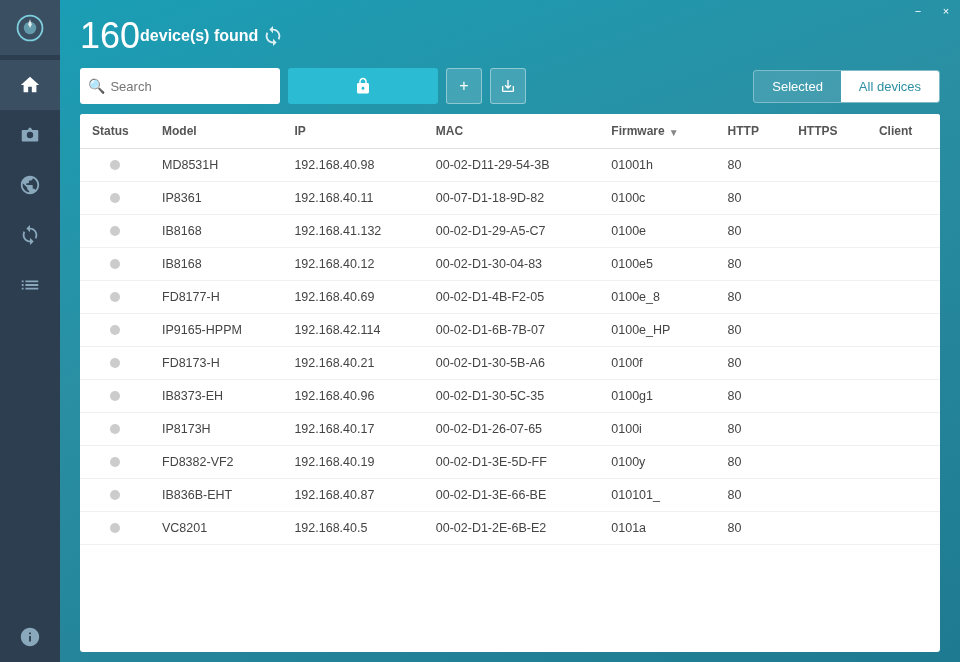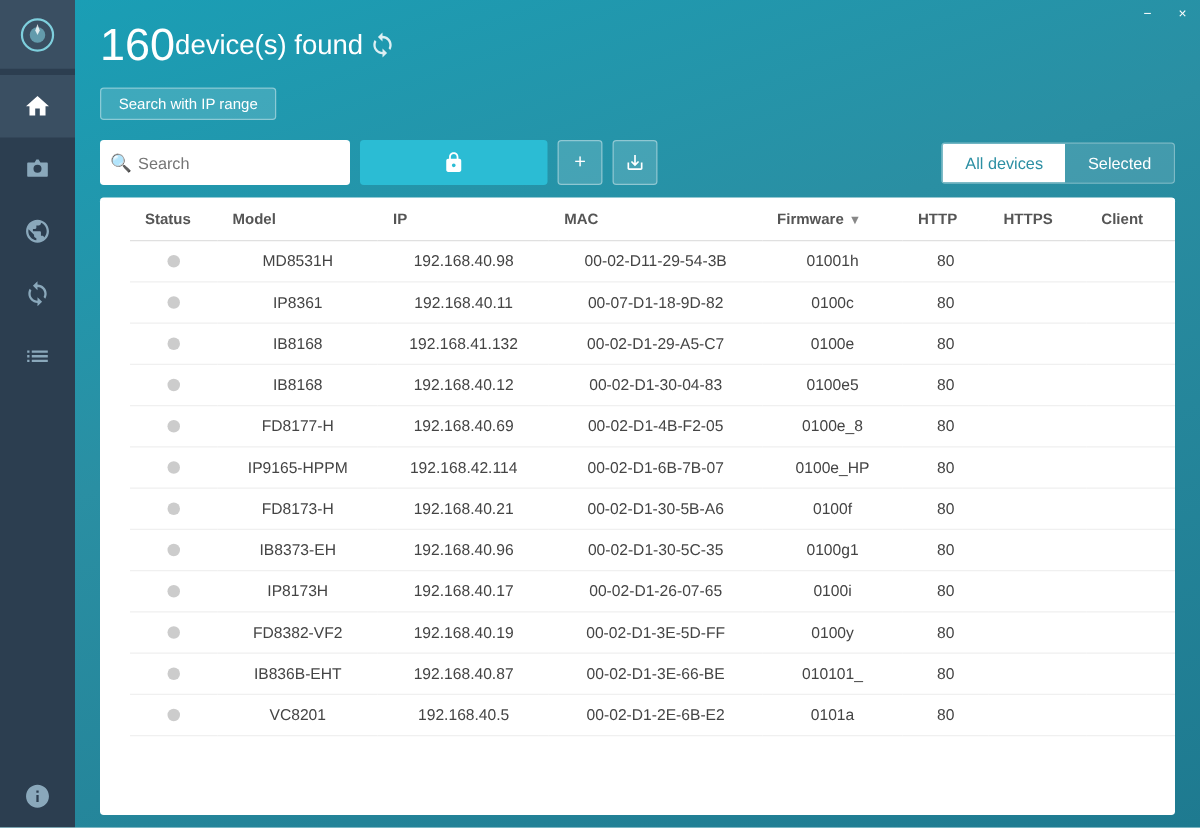--- a/index.html
+++ b/index.html
@@ -82,22 +82,22 @@
       align-items: center;
       margin-bottom: 14px;
     }
     .page-title-count {
       font-size: 36px;
       font-weight: 300;
       color: #fff;
       line-height: 1;
     }
     .page-title-text {
-      font-size: 22px;
-      font-weight: 400;
+      font-size: 16px;
+      font-weight: 700;
       color: #fff;
     }
     .refresh-btn {
       background: none;
       border: none;
       cursor: pointer;
       color: #fff;
       opacity: 0.85;
       margin-left: 4px;
       display: flex;
@@ -189,21 +189,20 @@
 
     
     .table-container {
       background: #fff;
       border-radius: 3px;
       margin-top: 10px;
       flex: 1;
       overflow: hidden;
       display: flex;
       flex-direction: column;
-      padding-left: 24px;
     }
     .table-scroll {
       overflow-y: auto;
       flex: 1;
     }
     .table-scroll::-webkit-scrollbar { width: 8px; }
     .table-scroll::-webkit-scrollbar-track { background: #f0f0f0; }
     .table-scroll::-webkit-scrollbar-thumb { background: #bbb; border-radius: 4px; }
 
     table {
@@ -216,21 +215,21 @@
       text-align: left;
       font-weight: 600;
       color: #555;
       font-size: 12px;
       border-bottom: 1px solid #e0e0e0;
       position: sticky;
       top: 0;
       z-index: 10;
     }
     thead th:first-child { width: 70px; }
-    tbody tr { border-bottom: 1px solid #f0f0f0; text-align: center; }
+    tbody tr { border-bottom: 1px solid #f0f0f0; }
     tbody td {
       padding: 9px 12px;
       color: #444;
       font-size: 12.5px;
     }
     .status-cell { display: flex; align-items: center; justify-content: center; }
     .status-dot {
       width: 10px; height: 10px;
       border-radius: 50%;
       background: #ccc;
@@ -296,23 +295,20 @@
   <div class="page-header">
     <span class="page-title-count">160</span>
     <span class="page-title-text">device(s) found</span>
     <button class="refresh-btn">
       <svg width="22" height="22" viewBox="0 0 24 24" fill="#fff">
         <path d="M12 4V1L8 5l4 4V6c3.31 0 6 2.69 6 6 0 1.01-.25 1.97-.7 2.8l1.46 1.46C19.54 15.03 20 13.57 20 12c0-4.42-3.58-8-8-8zm0 14c-3.31 0-6-2.69-6-6 0-1.01.25-1.97.7-2.8L5.24 7.74C4.46 8.97 4 10.43 4 12c0 4.42 3.58 8 8 8v3l4-4-4-4v3z"></path>
       </svg>
     </button>
   </div>
 
-  <div class="search-ip-row">
-    <button class="search-ip-btn">Search with IP range</button>
-  </div>
 
   <div class="toolbar">
     <div class="search-box">
       <span class="search-icon-inner">🔍</span>
       <input type="text" placeholder="Search" style="">
     </div>
 
     <button class="lock-btn">
       <svg width="18" height="18" viewBox="0 0 24 24" fill="#fff">
         <path d="M18 8h-1V6c0-2.76-2.24-5-5-5S7 3.24 7 6v2H6c-1.1 0-2 .9-2 2v10c0 1.1.9 2 2 2h12c1.1 0 2-.9 2-2V10c0-1.1-.9-2-2-2zm-6 9c-1.1 0-2-.9-2-2s.9-2 2-2 2 .9 2 2-.9 2-2 2zm3.1-9H8.9V6c0-1.71 1.39-3.1 3.1-3.1 1.71 0 3.1 1.39 3.1 3.1v2z"></path>
@@ -322,22 +318,22 @@
     <button class="icon-btn">
       <span>+</span>
     </button>
     <button class="icon-btn">
       <svg width="16" height="16" viewBox="0 0 24 24" fill="#fff">
         <path d="M19 12v7H5v-7H3v7c0 1.1.9 2 2 2h14c1.1 0 2-.9 2-2v-7h-2zm-6 .67l2.59-2.58L17 11.5l-5 5-5-5 1.41-1.41L11 12.67V3h2z"></path>
       </svg>
     </button>
 
     <div class="tab-group">
+      <button class="tab-btn">Selected</button>
       <button class="tab-btn active">All devices</button>
-      <button class="tab-btn">Selected</button>
     </div>
   </div>
 
   <div class="table-container">
     <div class="table-scroll">
       <table>
         <thead>
           <tr>
             <th>Status</th>
             <th>Model</th>

